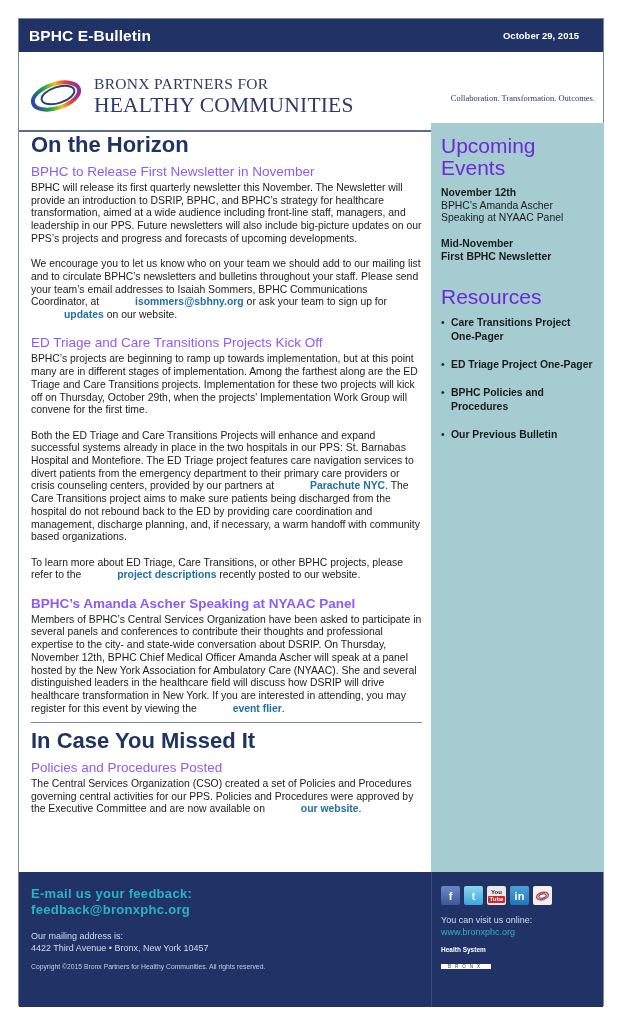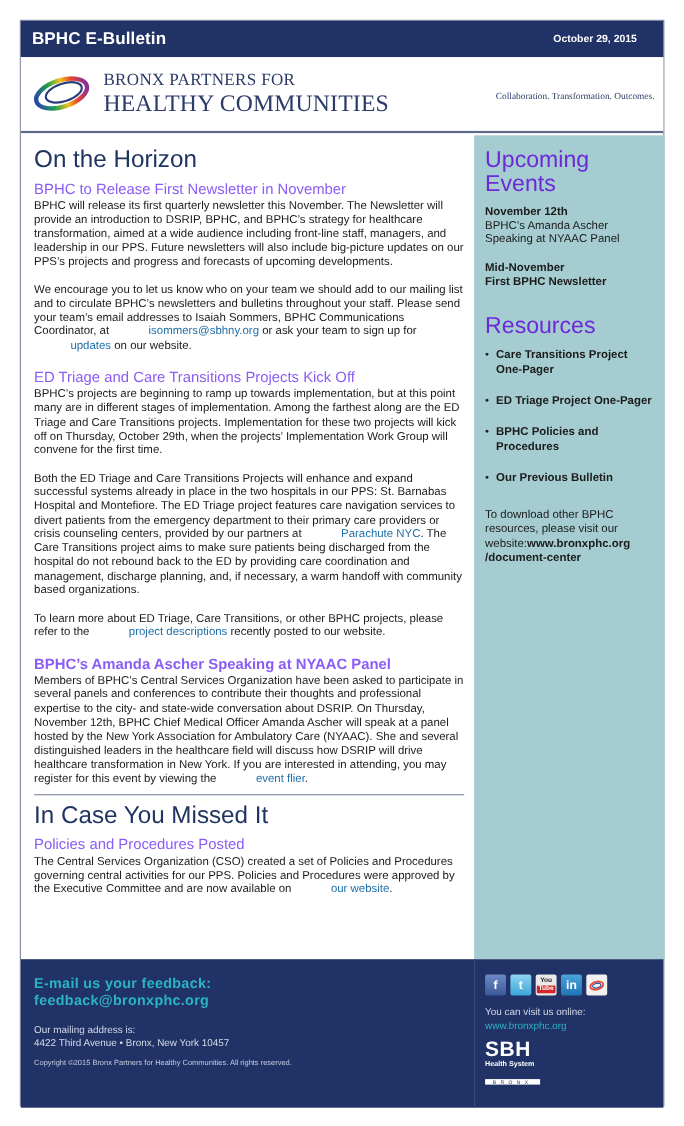--- a/index.html
+++ b/index.html
@@ -16,41 +16,41 @@
     position: absolute; left: 0; top: 0; width: 100%; height: 33px;
     background: #213366; color: #fff;
     display: flex; align-items: center; justify-content: space-between;
     padding: 0 24px 0 10px;
   }
   .topbar .title { font-size: 15.5px; font-weight: bold; letter-spacing: 0.1px; }
   .topbar .date { font-size: 9.5px; font-weight: bold; }
 
   
   .logoband {
-    position: absolute; left: 0; top: 33px; width: 100%; height: 69px;
+    position: absolute; left: 0; top: 44px; width: 100%; height: 69px;
     border-bottom: 2px solid #5c6b8a; background: #fff;
   }
   .logo-mark { position: absolute; left: 9px; top: 13px; width: 56px; height: 40px; }
   .logo-text { position: absolute; left: 75px; top: 13px; font-family: "Liberation Serif", serif; color: #2b3a67; line-height: 1; }
   .logo-text .l1 { font-size: 15.5px; letter-spacing: 0.3px; }
   .logo-text .l2 { font-size: 21.5px; letter-spacing: 0.2px; margin-top: 3px; }
   .tagline { position: absolute; right: 8px; top: 30px; font-family: "Liberation Serif", serif; font-size: 8.5px; color: #2b3a67; }
 
   
   .main { position: absolute; left: 0; top: 104px; width: 412px; height: 749px; padding: 8px 9px 0 12px; }
   .sidebar {
     position: absolute; left: 412px; top: 104px; width: 173px; height: 749px;
     background: #a5cdd1; padding: 12px 8px 0 10px;
   }
 
-  h1.section { font-size: 22px; font-weight: normal; color: #1f3462; line-height: 28px; margin-bottom: 4px; }
+  h1.section { font-size: 22px; font-weight: bold; color: #1f3462; line-height: 28px; margin-bottom: 4px; }
   h2.article { font-size: 13.5px; font-weight: bold; color: #8b5cf6; line-height: 17px; margin-top: 4px; margin-bottom: 2px; font-weight: normal; }
   h2.article.bold { font-weight: bold; }
   p.body { font-size: 10.4px; line-height: 12.7px; color: #1b1b1b; margin-bottom: 12.7px; }
-  a.link { color: #1f6fa8; font-weight: normal; text-decoration: none; padding-left: 33px; }
+  a.link { color: #1f6fa8; font-weight: bold; text-decoration: none; padding-left: 33px; }
 
   .rule { border: 0; border-top: 1px solid #7a869c; margin: -6px 0 4px 0; }
 
   .side-h { font-size: 21px; font-weight: normal; color: #6d28d9; line-height: 22px; margin-bottom: 8px; }
   .evt { margin-bottom: 13px; font-size: 10.4px; line-height: 12.7px; }
   .evt .d { font-weight: bold; }
   .evt .t.bold { font-weight: bold; }
 
   ul.res { list-style: none; margin-top: 4px; }
   ul.res li { position: relative; padding-left: 10px; font-size: 10.4px; line-height: 14px; font-weight: bold; margin-bottom: 14px; }
@@ -147,21 +147,20 @@
       <div class="t bold">First BPHC Newsletter</div>
     </div>
 
     <div class="side-h" style="margin-top:22px;">Resources</div>
     <ul class="res">
       <li>Care Transitions Project One-Pager</li>
       <li>ED Triage Project One-Pager</li>
       <li>BPHC Policies and Procedures</li>
       <li>Our Previous Bulletin</li>
     </ul>
-    <div class="side-note"><span>To download other BPHC resources, please visit our website:</span><b>www.bronxphc.org /document-center</b></div>
   </div>
 
   <div class="footer">
     <div class="vdiv"></div>
     <div class="fb-left">
       <div class="fb-h">E-mail us your feedback:</div>
       <div class="fb-h">feedback@bronxphc.org</div>
       <div class="fb-addr">
         <div>Our mailing address is:</div>
         <div>4422 Third Avenue • Bronx, New York 10457</div>
@@ -180,20 +179,19 @@
         <div class="soc bp">
           <svg width="15" height="12" viewBox="0 0 15 12">
               <ellipse cx="7.5" cy="6" rx="6" ry="3.5" fill="none" stroke="#e6452b" stroke-width="1.6" transform="rotate(-15 7.5 6)"></ellipse>
               <ellipse cx="7.5" cy="6" rx="3.8" ry="2" fill="none" stroke="#2a46a8" stroke-width="1" transform="rotate(-15 7.5 6)"></ellipse>
             </svg>
         </div>
       </div>
       <div class="fr-visit">You can visit us online:</div>
       <div class="fr-url">www.bronxphc.org</div>
       <div class="sbh">
-        <div class="big">SBH</div>
         <div class="hs">Health System</div>
         <div class="bronx">BRONX</div>
       </div>
     </div>
   </div>
 
 </div>
 
 </body></html>

